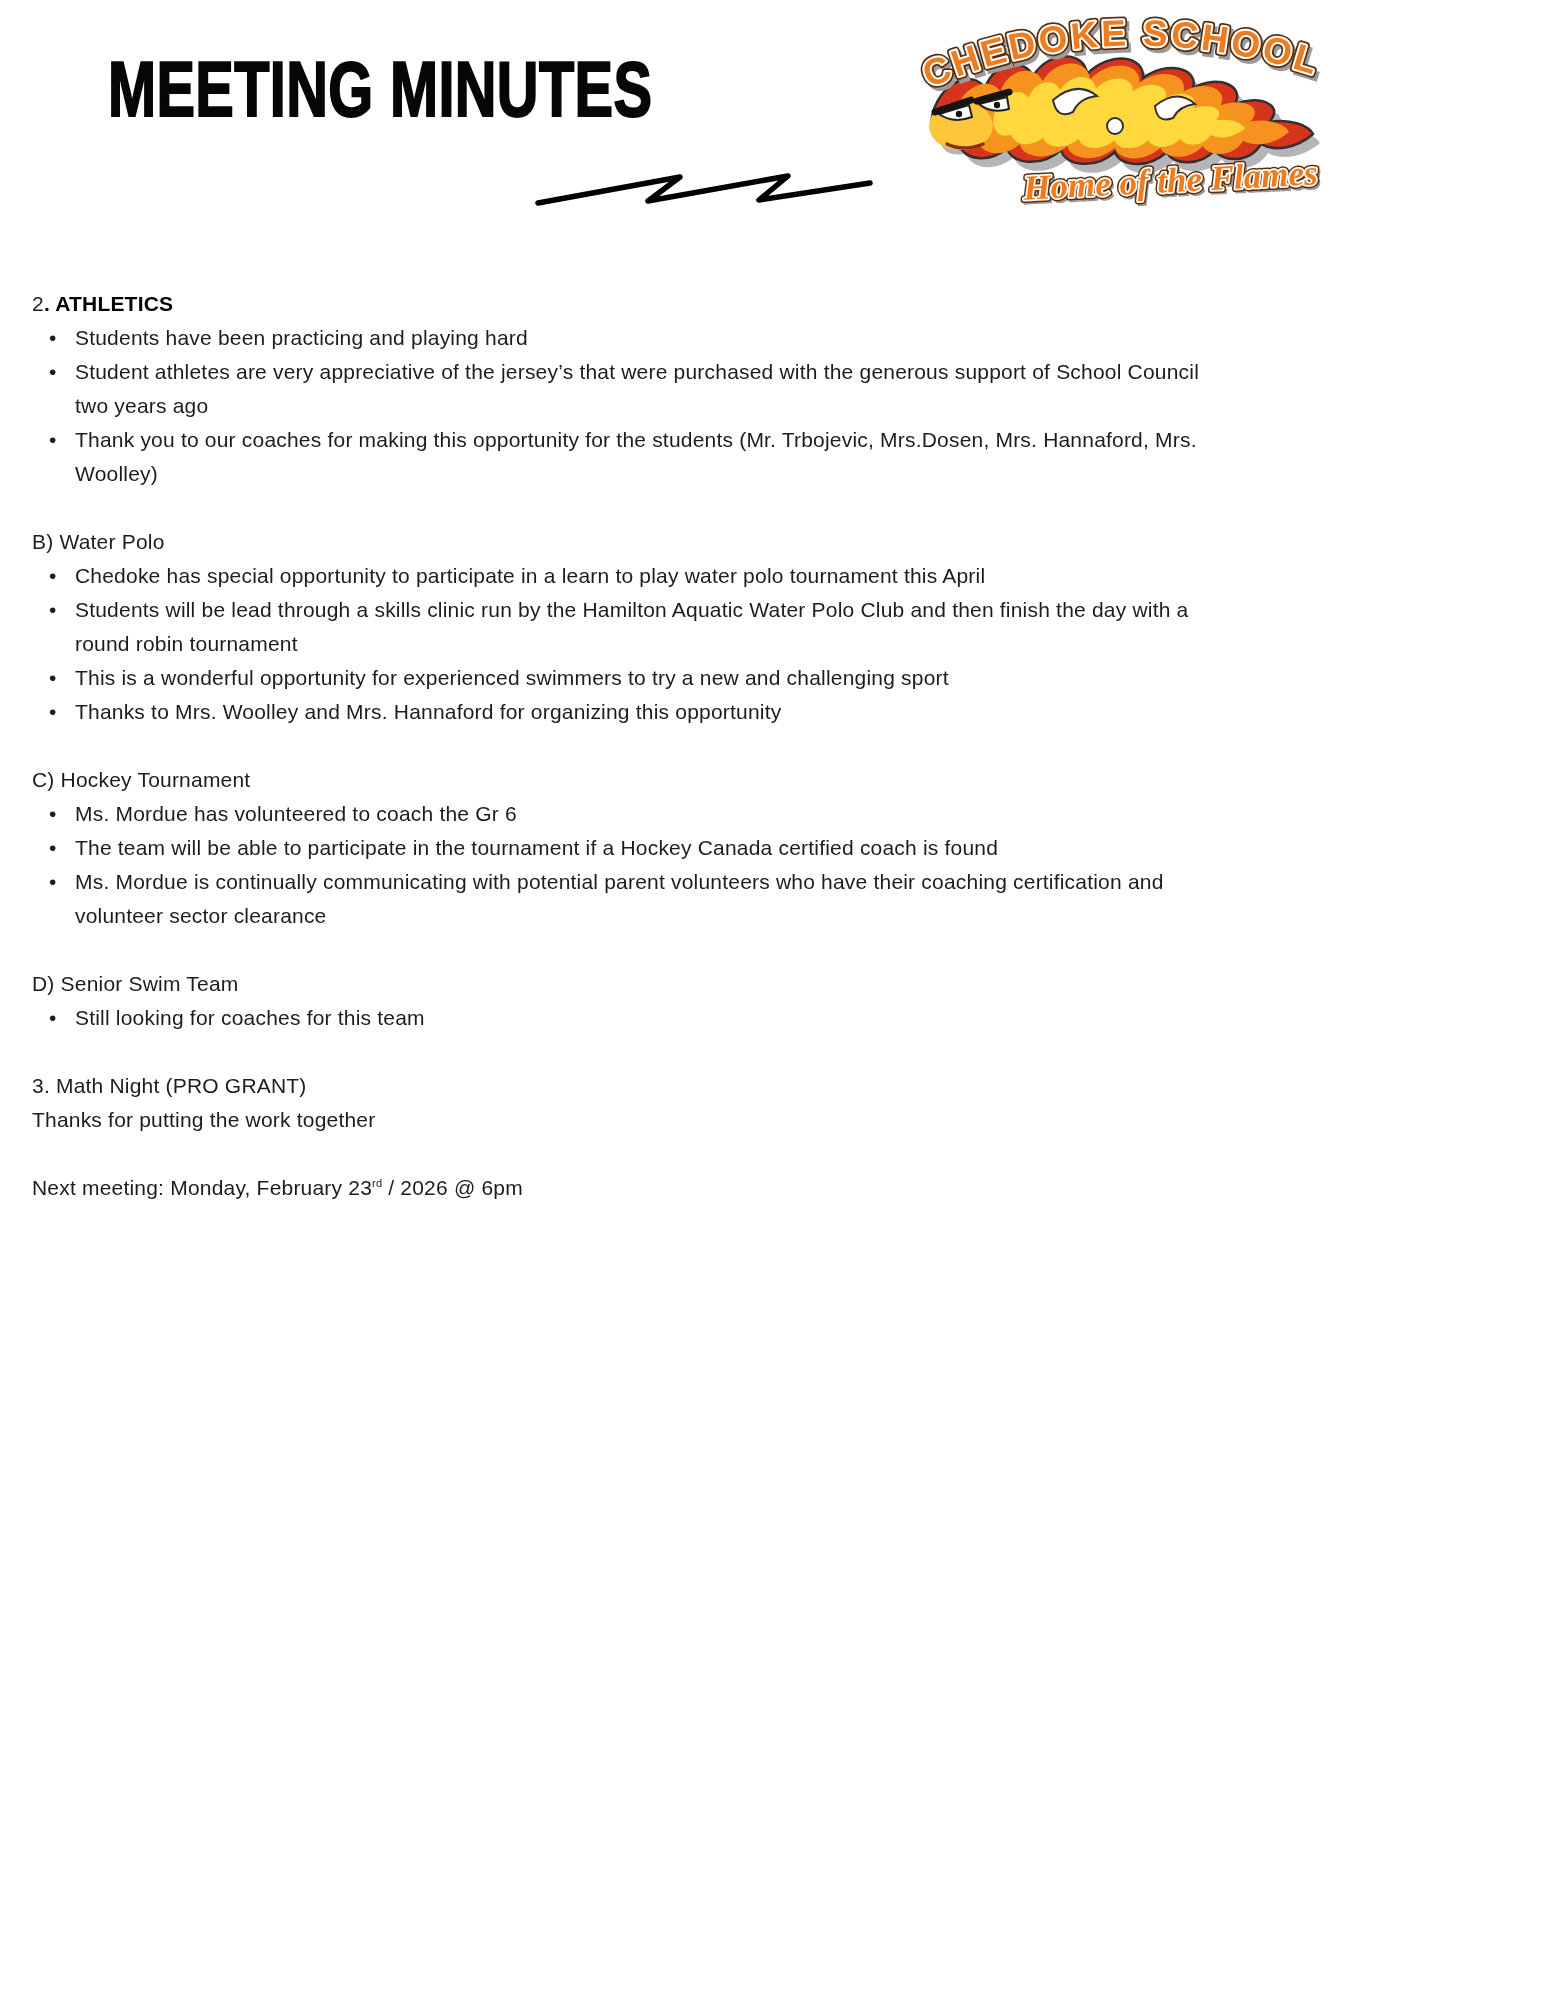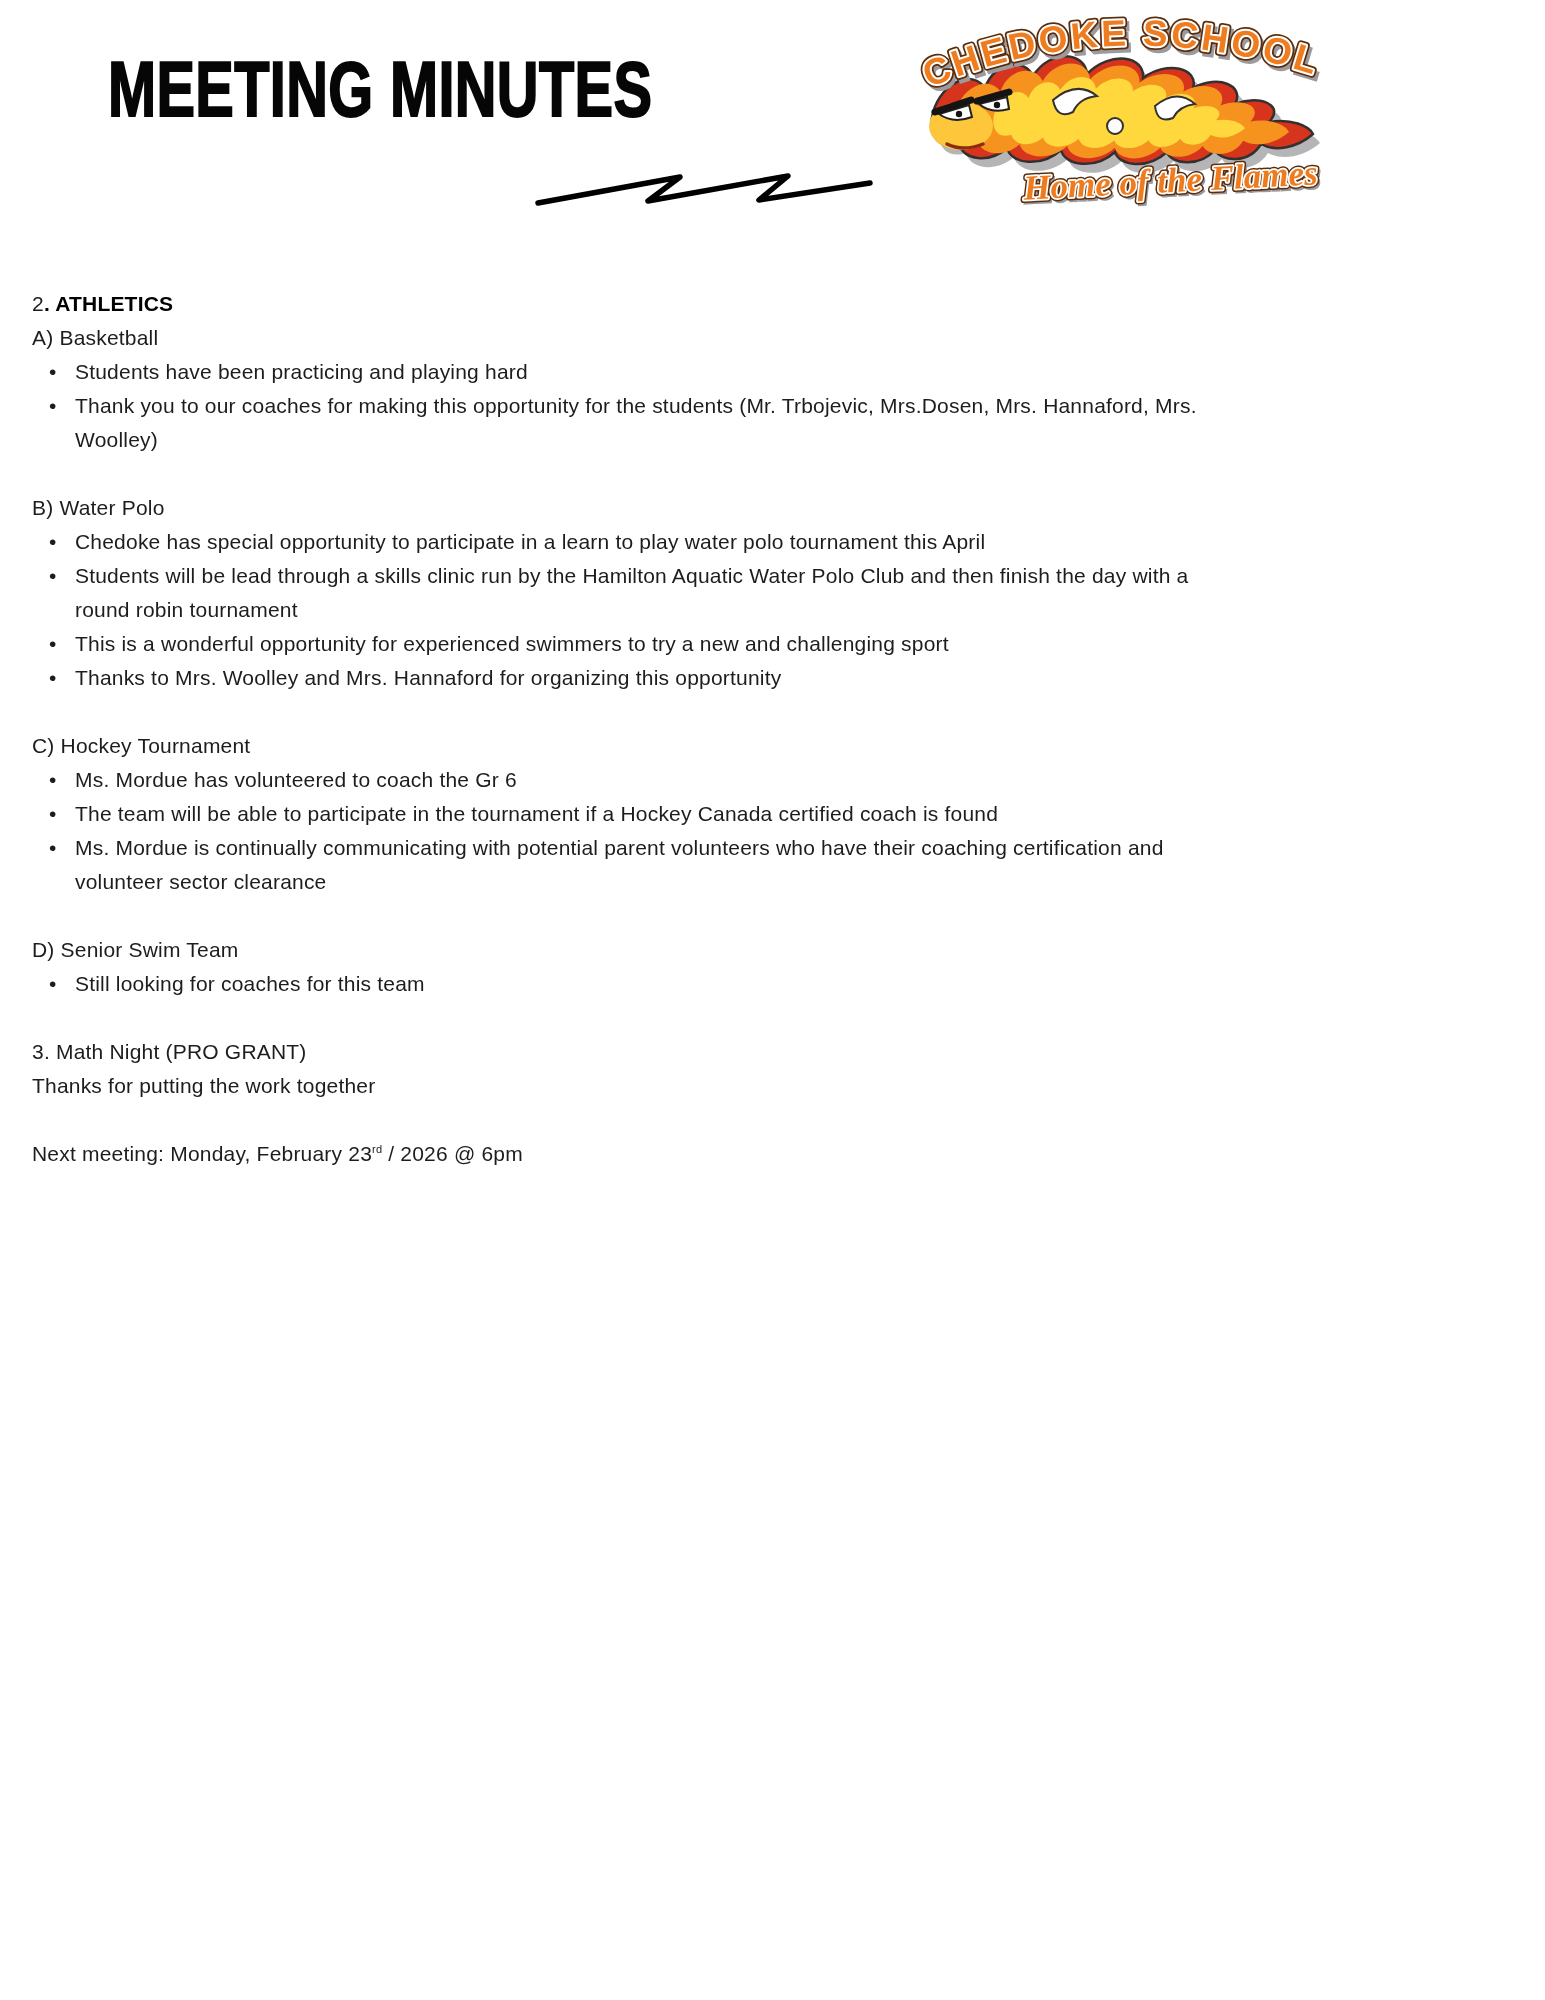--- a/index.html
+++ b/index.html
@@ -112,25 +112,28 @@
     </g>
   </svg>
 
   <div class="content">
 
     <div class="section-heading">
       <span>2</span><strong>. ATHLETICS</strong>
     </div>
 
     <div class="subsection">
-      <div>A) Basketball</div>
       <ul class="bullets">
         <li>
             <span class="line">Students have been practicing and playing hard</span>
           </li>
+        <li>
+          <span class="line">Student athletes are very appreciative of the jersey’s that were purchased with the generous support of School Council</span>
+          <span class="line">two years ago</span>
+        </li>
         <li>
           <span class="line">Thank you to our coaches for making this opportunity for the students (Mr. Trbojevic, Mrs.Dosen, Mrs. Hannaford, Mrs.</span>
           <span class="line">Woolley)</span>
         </li>
       </ul>
     </div>
 
     <div class="subsection gap">
       <div>B) Water Polo</div>
       <ul class="bullets">

